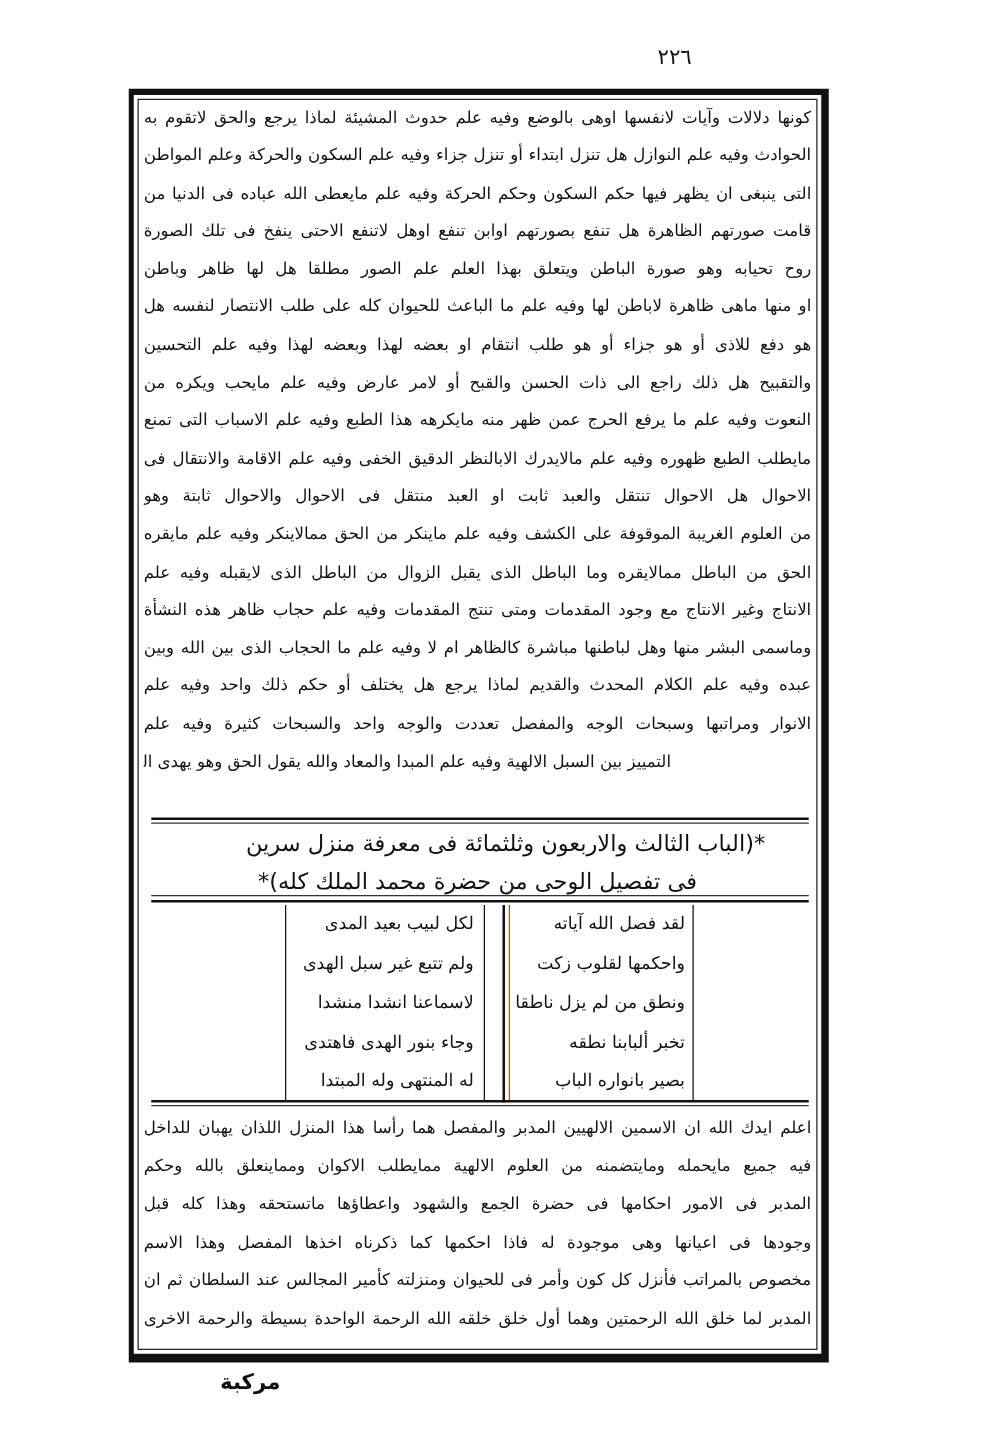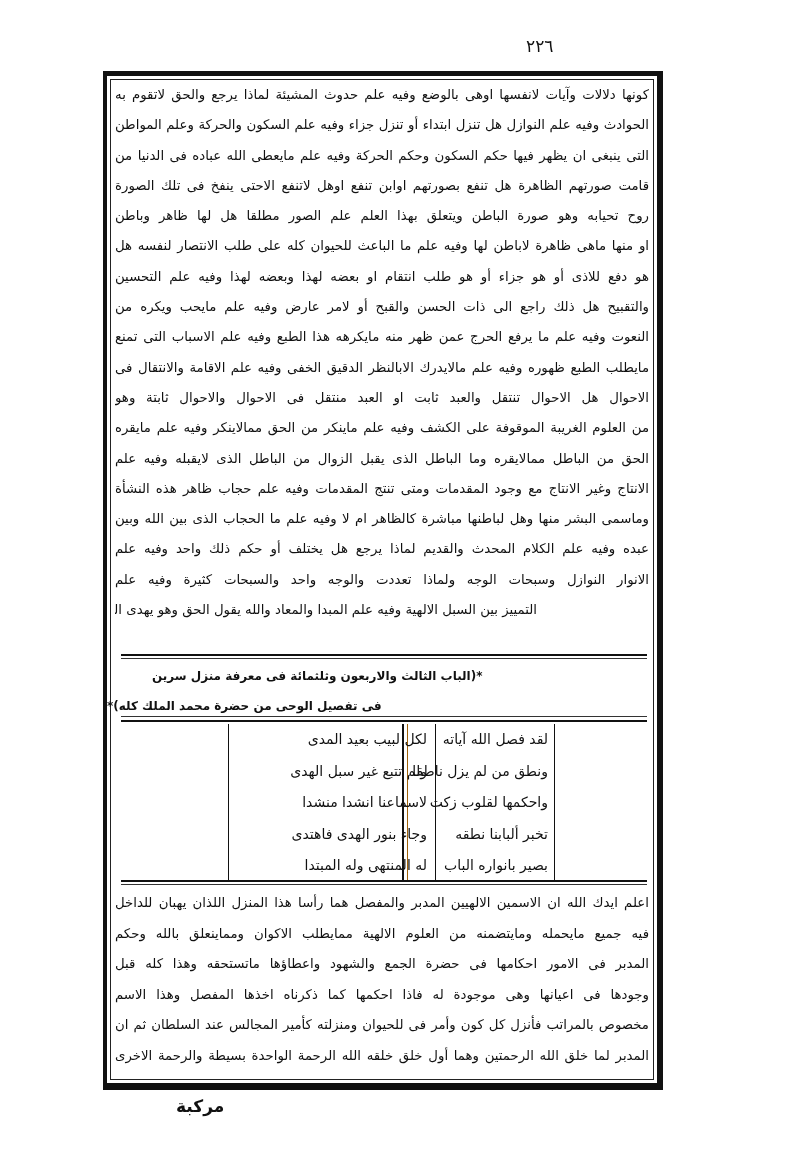--- a/index.html
+++ b/index.html
@@ -13,30 +13,30 @@
   .frame-inner { position:absolute; left:3px; right:3px; top:3px; bottom:3px;
                  border:1px solid #222; }
   .body-text { position:absolute; left:8px; right:8px; top:4px;
                direction:rtl; text-align:justify; text-align-last:justify;
                font-family:"DejaVu Sans", sans-serif; font-size:13.3px; line-height:30.3px; }
   .body-text .line { display:block; white-space:nowrap; overflow:hidden; }
   .body-text .line.last { text-align-last:right; padding-right:112px; }
   .rule { position:absolute; left:14px; right:10px; height:0; border-top:2px solid #111; }
   .rule.thin { border-top:1px solid #333; }
   .chapter-title { position:absolute; left:0; right:0; top:585px; direction:rtl;
-                   text-align:left; font-size:12px; line-height:30px;font-weight:bold; }
+                   text-align:center; font-size:18px; line-height:30px; }
   .chapter-title .t1 { display:block; padding-left:45px; }
   .chapter-title .t2 { display:block; }
   .poem { position:absolute; top:648px; left:115px; width:340px; height:160px; }
   .hemistich-col { position:absolute; top:0; height:157px; direction:rtl;
                    font-size:14px; line-height:31.5px; }
   .hemistich-col.right { left:185px; width:140px; text-align:right; padding-right:6px;
                          border-left:1px solid #a16207; border-right:1px solid #111; }
   .hemistich-col.left { left:6px; width:150px; text-align:right; padding-right:8px;
-                        border-left:1px solid #111; border-right:1px solid #111;padding-left:48px; }
+                        border-left:1px solid #111; border-right:1px solid #111; }
   .dbl { position:absolute; top:0; width:2px; height:158px; background:#111; }
   .closing-text { position:absolute; left:8px; right:8px; top:812px; direction:rtl;
                   text-align:justify; text-align-last:justify; font-size:13.3px; line-height:30.5px; }
   .closing-text .line { display:block; white-space:nowrap; overflow:hidden; }
   .catchword { position:absolute; top:1096px; left:176px; font-size:17px; font-weight:bold; direction:rtl; }
 </style>
 </head>
 <body>
 
 <div class="page-number">٢٢٦</div>
@@ -54,40 +54,40 @@
     <span class="line">هو دفع للاذى أو هو جزاء أو هو طلب انتقام او بعضه لهذا وبعضه لهذا وفيه علم التحسين</span>
     <span class="line">والتقبيح هل ذلك راجع الى ذات الحسن والقبح أو لامر عارض وفيه علم مايحب ويكره من</span>
     <span class="line">النعوت وفيه علم ما يرفع الحرج عمن ظهر منه مايكرهه هذا الطبع وفيه علم الاسباب التى تمنع</span>
     <span class="line">مايطلب الطبع ظهوره وفيه علم مالايدرك الابالنظر الدقيق الخفى وفيه علم الاقامة والانتقال فى</span>
     <span class="line">الاحوال هل الاحوال تنتقل والعبد ثابت او العبد منتقل فى الاحوال والاحوال ثابتة وهو</span>
     <span class="line">من العلوم الغريبة الموقوفة على الكشف وفيه علم ماينكر من الحق ممالاينكر وفيه علم مايقره</span>
     <span class="line">الحق من الباطل ممالايقره وما الباطل الذى يقبل الزوال من الباطل الذى لايقبله وفيه علم</span>
     <span class="line">الانتاج وغير الانتاج مع وجود المقدمات ومتى تنتج المقدمات وفيه علم حجاب ظاهر هذه النشأة</span>
     <span class="line">وماسمى البشر منها وهل لباطنها مباشرة كالظاهر ام لا وفيه علم ما الحجاب الذى بين الله وبين</span>
     <span class="line">عبده وفيه علم الكلام المحدث والقديم لماذا يرجع هل يختلف أو حكم ذلك واحد وفيه علم</span>
-    <span class="line">الانوار النوازل وسبحات الوجه ولماذا تعددت والوجه واحد والسبحات كثيرة وفيه علم</span>
+    <span class="line">الانوار ومراتبها وسبحات الوجه والمفصل تعددت والوجه واحد والسبحات كثيرة وفيه علم</span>
     <span class="line last">التمييز بين السبل الالهية وفيه علم المبدا والمعاد والله يقول الحق وهو يهدى السبيل</span>
   </div>
 
   <div class="rule" style="top:578px;"></div>
   <div class="rule thin" style="top:582px;"></div>
 
   <div class="chapter-title">
     <span class="t1">*(الباب الثالث والاربعون وثلثمائة فى معرفة منزل سرين</span>
     <span class="t2">فى تفصيل الوحى من حضرة محمد الملك كله)*</span>
   </div>
 
   <div class="rule thin" style="top:640px;"></div>
   <div class="rule" style="top:644px;"></div>
 
   <div class="poem">
     <div class="hemistich-col right">
       <div>لقد فصل الله آياته</div>
+      <div>واحكمها لقلوب زكت</div>
       <div>ونطق من لم يزل ناطقا</div>
-      <div>واحكمها لقلوب زكت</div>
       <div>تخبر ألبابنا نطقه</div>
       <div>بصير بانواره الباب</div>
     </div>
     <div class="dbl" style="left:180px;"></div>
     <div class="hemistich-col left">
       <div>لكل لبيب بعيد المدى</div>
       <div>ولم تتبع غير سبل الهدى</div>
       <div>لاسماعنا انشدا منشدا</div>
       <div>وجاء بنور الهدى فاهتدى</div>
       <div>له المنتهى وله المبتدا</div>

